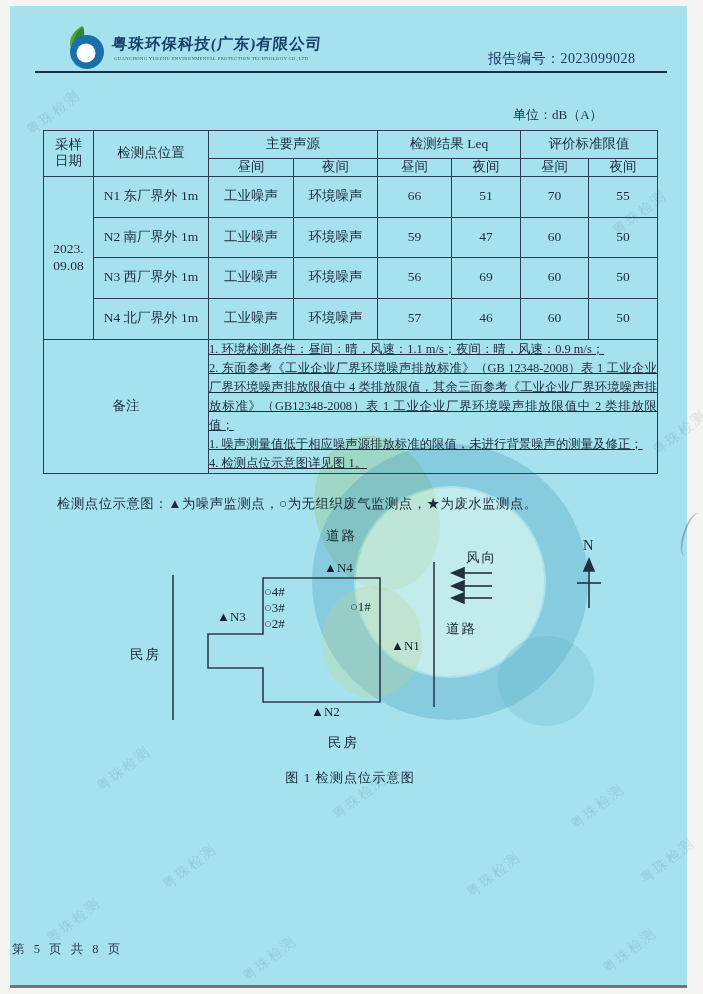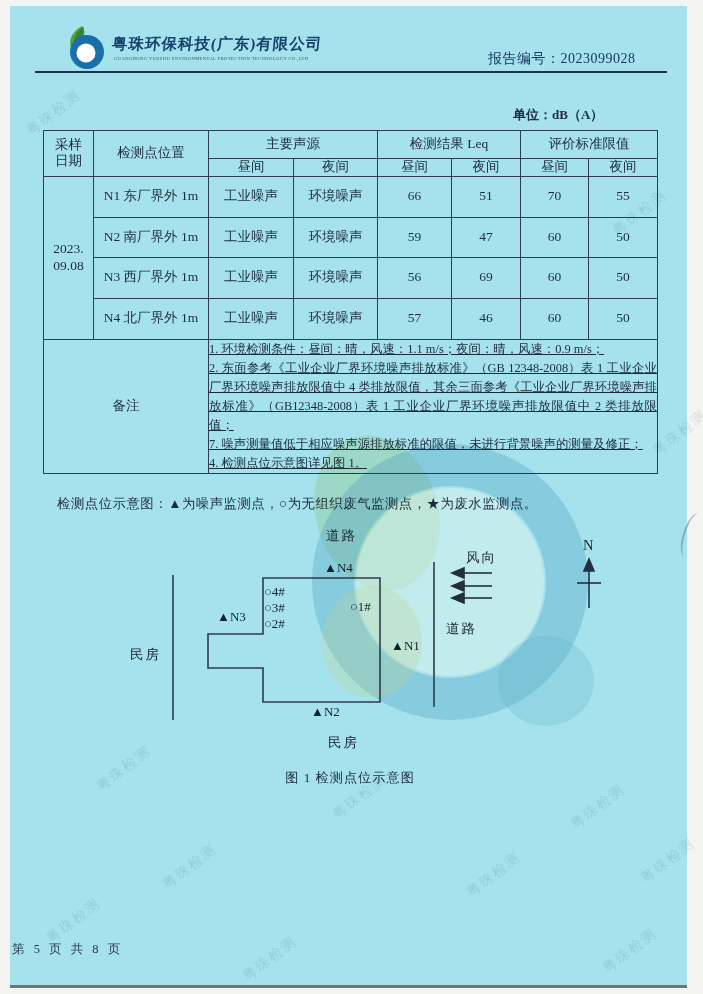--- a/index.html
+++ b/index.html
@@ -7,21 +7,21 @@
   .canvas{position:relative;width:703px;height:994px;background:#f4f5f3;overflow:hidden;}
   .page{position:absolute;left:10px;top:6px;width:677px;height:979px;background:#a6e2ee;border-bottom:3px solid #70757a;}
   .abs{position:absolute;}
 
   
   .company-cn{left:112px;top:34px;font-size:15.5px;font-weight:bold;color:#17406b;letter-spacing:1px;transform:skewX(-6deg);}
   .company-en{left:114px;top:56px;font-size:4.6px;color:#305a4a;letter-spacing:.4px;}
   .report-no{left:488px;top:50px;font-size:14px;color:#17325c;letter-spacing:.5px;}
   .header-rule{left:35px;top:71px;width:632px;height:0;border-top:2px solid #1b3150;}
   .doc-title{left:0;top:81px;width:703px;text-align:center;font-size:15.5px;font-weight:bold;color:#152a40;letter-spacing:2px;}
-  .unit-note{left:513px;top:106px;font-size:13px;color:#1e2d3f;font-weight:bold;}
+  .unit-note{left:513px;top:106px;font-size:13px;color:#1e2d3f;}
 
   
   table.noise{position:absolute;left:43px;top:130px;width:614px;border-collapse:collapse;table-layout:fixed;}
   table.noise td,table.noise th{border:1.5px solid #2e3c52;font-weight:normal;font-size:13.5px;color:#1c2b3a;text-align:center;vertical-align:middle;padding:0;line-height:1.25;}
   td.remarks-cell{text-align:left;vertical-align:middle;padding:5px 8px 5px 9px;text-decoration:underline;}
   .remark-line{font-size:12.4px;line-height:19px;text-align:justify;color:#1c2b3a;}
 
   
   .legend{left:57px;top:495px;font-size:13.4px;color:#1c2b3a;letter-spacing:.5px;}
   .dlabel{font-size:13.5px;color:#16232f;letter-spacing:2px;}
@@ -145,21 +145,21 @@
       <td>57</td>
       <td>46</td>
       <td>60</td>
       <td>50</td>
     </tr>
     <tr style="height:133px">
       <td colspan="2">备注</td>
       <td colspan="6" class="remarks-cell">
         <div class="remark-line">1. 环境检测条件：昼间：晴，风速：1.1 m/s；夜间：晴，风速：0.9 m/s；</div>
         <div class="remark-line">2. 东面参考《工业企业厂界环境噪声排放标准》（GB 12348-2008）表 1 工业企业厂界环境噪声排放限值中 4 类排放限值，其余三面参考《工业企业厂界环境噪声排放标准》（GB12348-2008）表 1 工业企业厂界环境噪声排放限值中 2 类排放限值；</div>
-        <div class="remark-line">7. 噪声测量值低于相应噪声源排放标准的限值，未进行背景噪声的测量及修正；</div>
+        <div class="remark-line">1. 噪声测量值低于相应噪声源排放标准的限值，未进行背景噪声的测量及修正；</div>
         <div class="remark-line">4. 检测点位示意图详见图 1。</div>
       </td>
     </tr>
   </tbody>
     </table>
 
   <div class="abs legend">检测点位示意图：▲为噪声监测点，○为无组织废气监测点，★为废水监测点。</div>
 
   <svg class="abs" style="left:150px;top:535px" width="470" height="200" viewBox="0 0 470 200">
 

